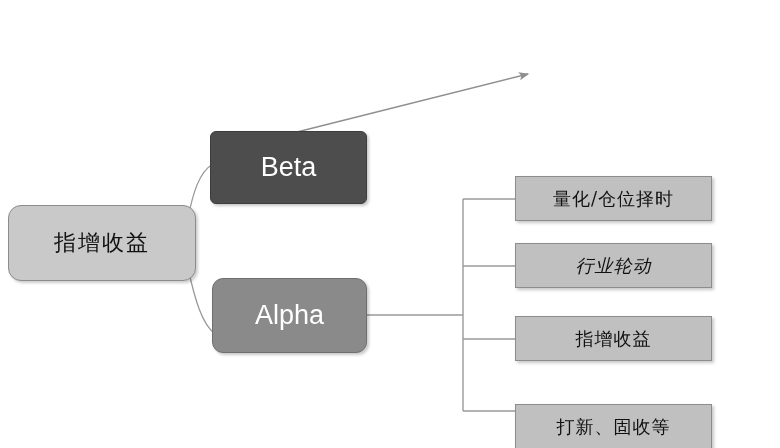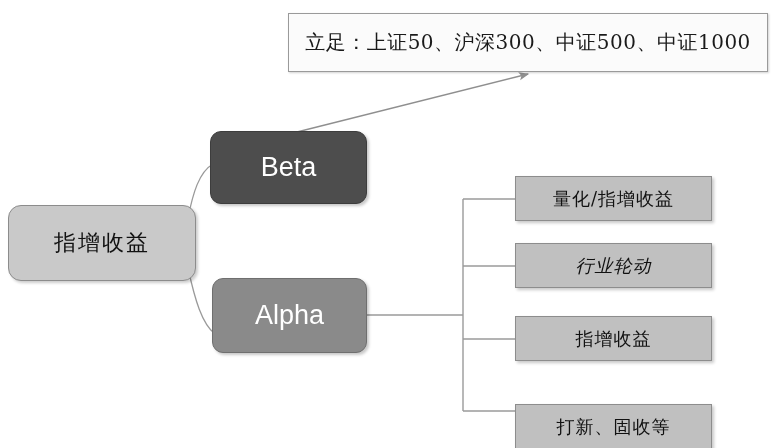--- a/index.html
+++ b/index.html
@@ -69,21 +69,21 @@
   }
 
   
   #beta-box {
     left: 210px;
     top: 131px;
     width: 157px;
     height: 73px;
     background: #4d4d4d;
     border: 1px solid #3d3d3d;
-    border-radius: 11px;
+    border-radius: 6px;
     box-shadow: 2px 2px 3px rgba(0,0,0,0.22);
   }
   #alpha-box {
     left: 212px;
     top: 278px;
     width: 155px;
     height: 75px;
     background: #8a8a8a;
     border: 1px solid #6f6f6f;
     border-radius: 11px;
@@ -137,38 +137,35 @@
 
     <line x1="367" y1="315" x2="463" y2="315" stroke="#9a9a9a" stroke-width="1.4"></line>
     <line x1="463" y1="199" x2="463" y2="411" stroke="#9a9a9a" stroke-width="1.4"></line>
 
     <line x1="463" y1="199" x2="515" y2="199" stroke="#9a9a9a" stroke-width="1.4"></line>
     <line x1="463" y1="266" x2="515" y2="266" stroke="#9a9a9a" stroke-width="1.4"></line>
     <line x1="463" y1="339" x2="515" y2="339" stroke="#9a9a9a" stroke-width="1.4"></line>
     <line x1="463" y1="411" x2="515" y2="411" stroke="#9a9a9a" stroke-width="1.4"></line>
   </svg>
 
-  <div class="node" id="top-box">
-    <span class="label">立足：上证50、沪深300、中证500、中证1000</span>
-  </div>
 
   <div class="node" id="root-box">
     <span class="label">指增收益</span>
   </div>
 
   <div class="node" id="beta-box">
     <span class="label">Beta</span>
   </div>
 
   <div class="node" id="alpha-box">
     <span class="label">Alpha</span>
   </div>
 
   <div class="node leaf-box" id="leaf-0">
-    <span class="label">量化/指增收益</span>
+    <span class="label">量化/仓位择时</span>
   </div>
   <div class="node leaf-box" id="leaf-1">
     <span class="label">行业轮动</span>
   </div>
   <div class="node leaf-box" id="leaf-2">
     <span class="label">指增收益</span>
   </div>
   <div class="node leaf-box" id="leaf-3">
     <span class="label">打新、固收等</span>
   </div>

